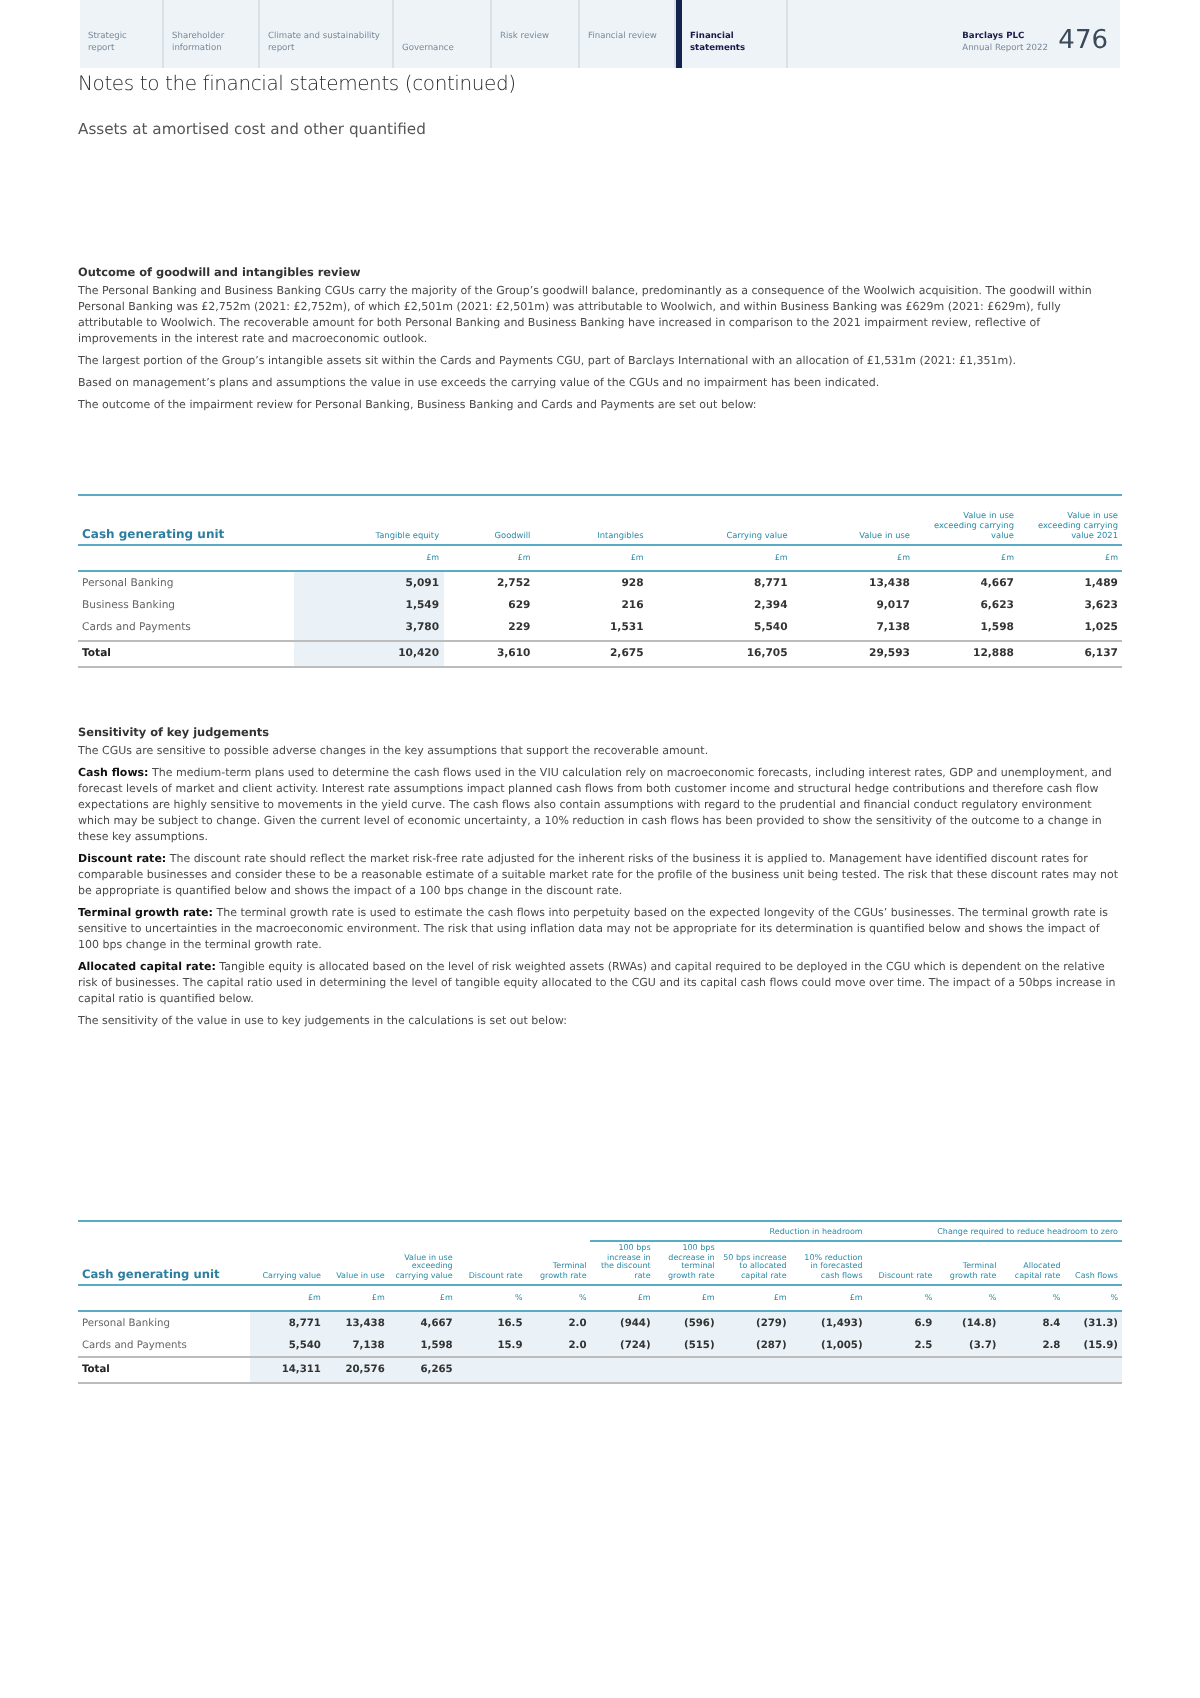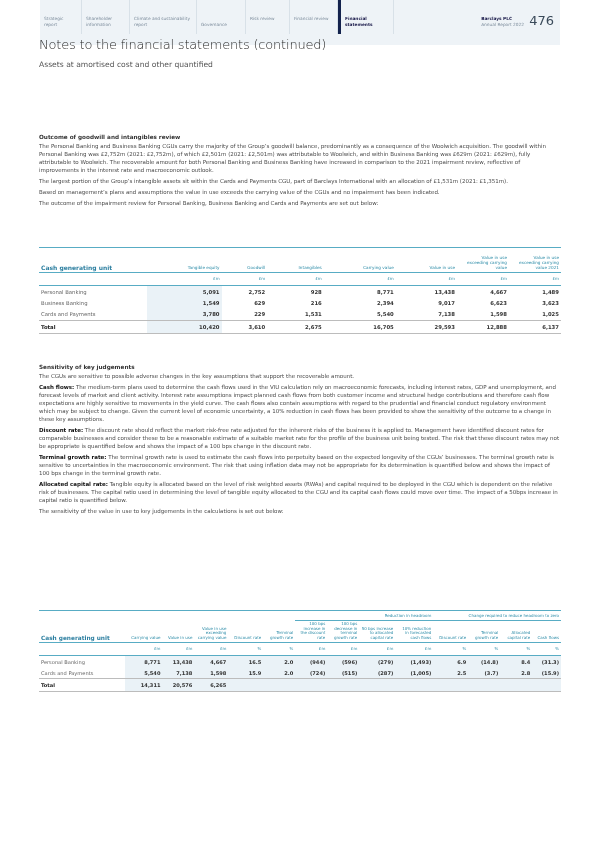--- a/index.html
+++ b/index.html
@@ -2,35 +2,35 @@
 <html><head>
 <meta charset="utf-8">
 <style>
   * { box-sizing: border-box; margin: 0; padding: 0; }
   body {
     width: 600px; height: 849px; background: #ffffff;
     font-family: "DejaVu Sans", "Liberation Sans", sans-serif;
     color: #3a3a3a; position: relative; overflow: hidden;
   }
   .nav {
-    position: absolute; top: 0; left: 40px; width: 520px; height: 45px;
+    position: absolute; top: 0; left: 40px; width: 520px; height: 34px;
     background: #eef3f7; display: flex; font-size: 4.3px; color: #7a8a9a;
   }
   .nav-item {
     border-right: 0.5px solid #d8e1e8; padding: 16px 4px 0 4px; line-height: 5.5px;
     height: 34px;
   }
   .nav-item.active { color: #1a1a4a; font-weight: bold; border-left: 3px solid #13224d; }
   .nav-brand {
     position: absolute; right: 36px; top: 16px; font-size: 4.3px; line-height: 5.5px; color: #7a8a9a;
   }
   .nav-brand b { color: #1a1a4a; }
   .page-num { position: absolute; right: 6px; top: 13px; font-size: 13px; color: #3a4a5a; }
 
-  .title { position: absolute; left: 39px; top: 37px; font-size: 13px; color: #2a2a2a; font-weight: 300; letter-spacing: -0.2px; }
+  .title { position: absolute; left: 39px; top: 37px; font-size: 10px; color: #2a2a2a; font-weight: 300; letter-spacing: -0.2px; }
   .subtitle { position: absolute; left: 39px; top: 60px; font-size: 7.6px; color: #555; }
 
   .content { position: absolute; left: 39px; width: 522px; font-size: 5.5px; line-height: 8px; color: #4a4a4a; }
   .content p { margin-bottom: 3px; }
   .h3 { font-weight: bold; color: #333; font-size: 5.7px; margin-bottom: 1px; }
   .b { font-weight: bold; color: #111; }
 
   table { border-collapse: collapse; width: 522px; font-size: 4.2px; }
   .t1 th { color: #2d8ca8; font-weight: normal; text-align: right; padding: 1px 2px; vertical-align: bottom; line-height: 5px; }
   .t1 th.cgu { text-align: left; font-size: 6px; font-weight: bold; color: #2d7fa0; }

